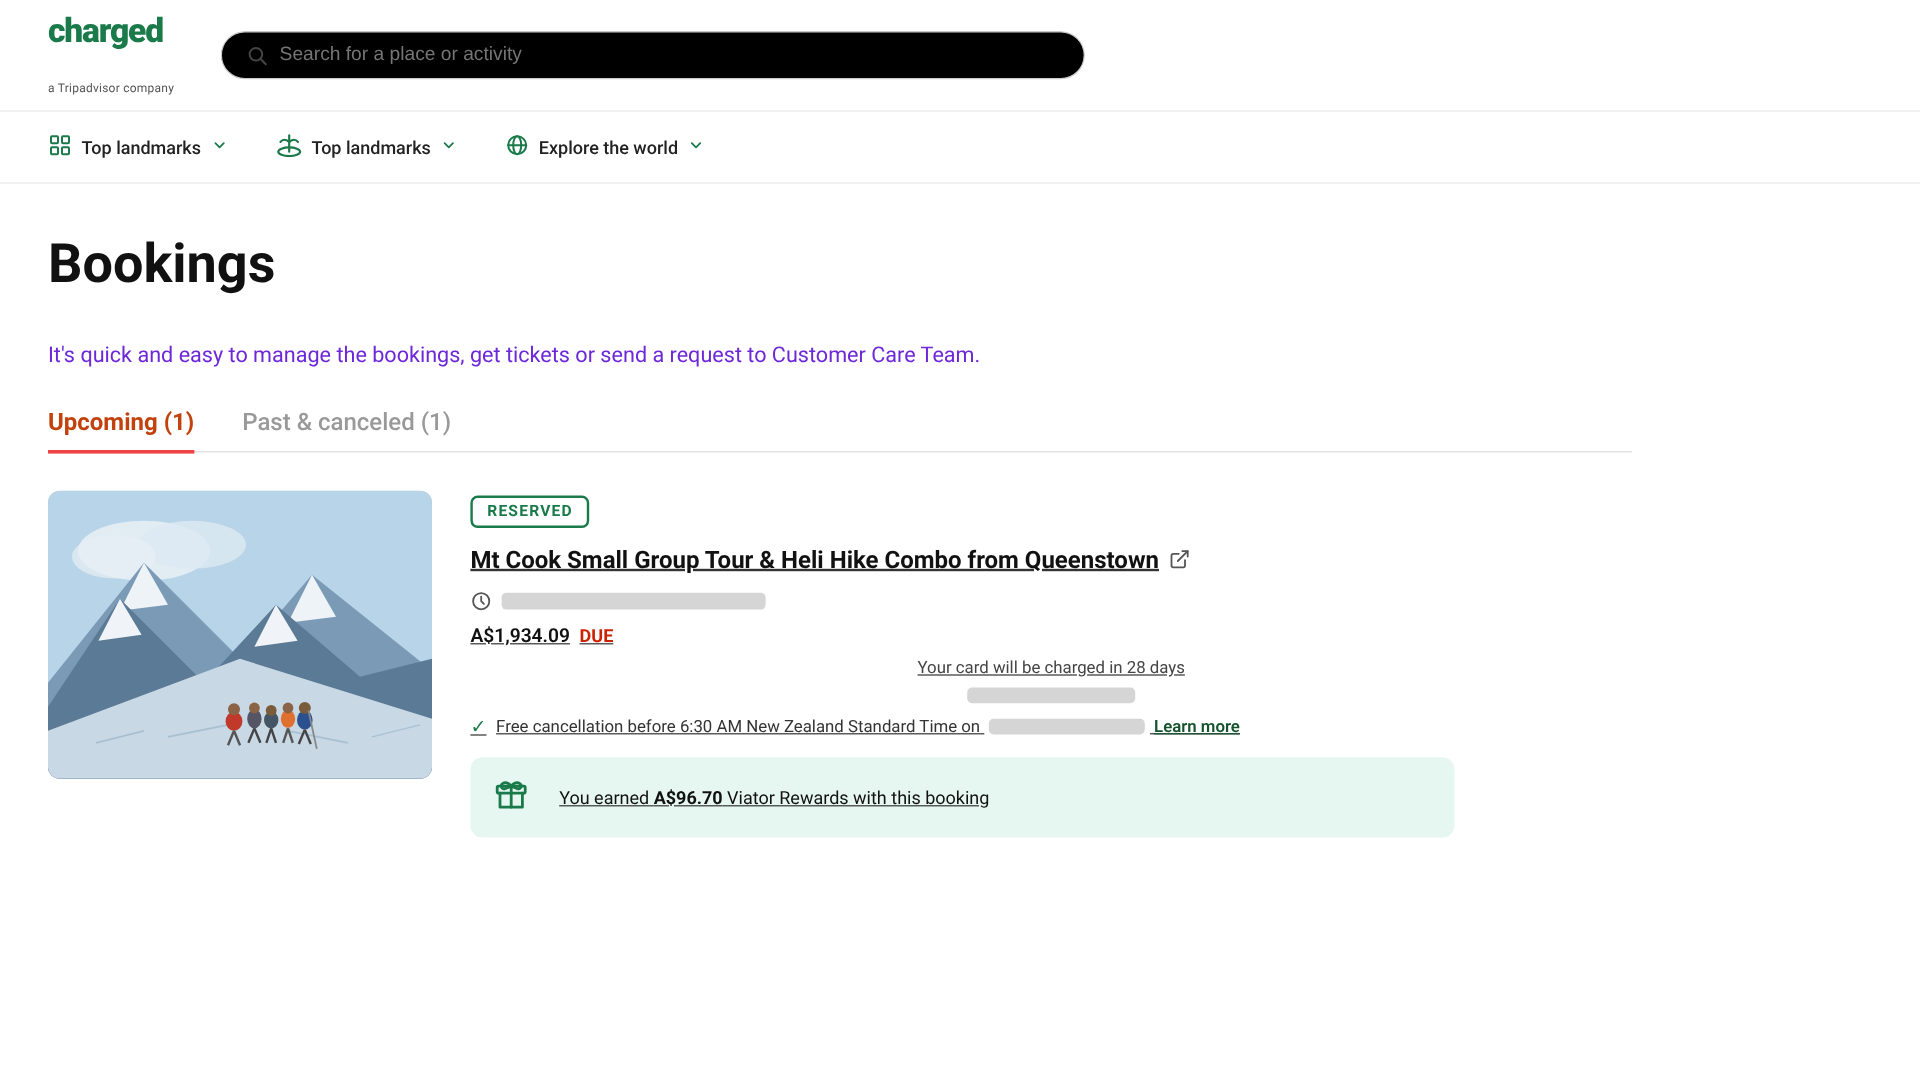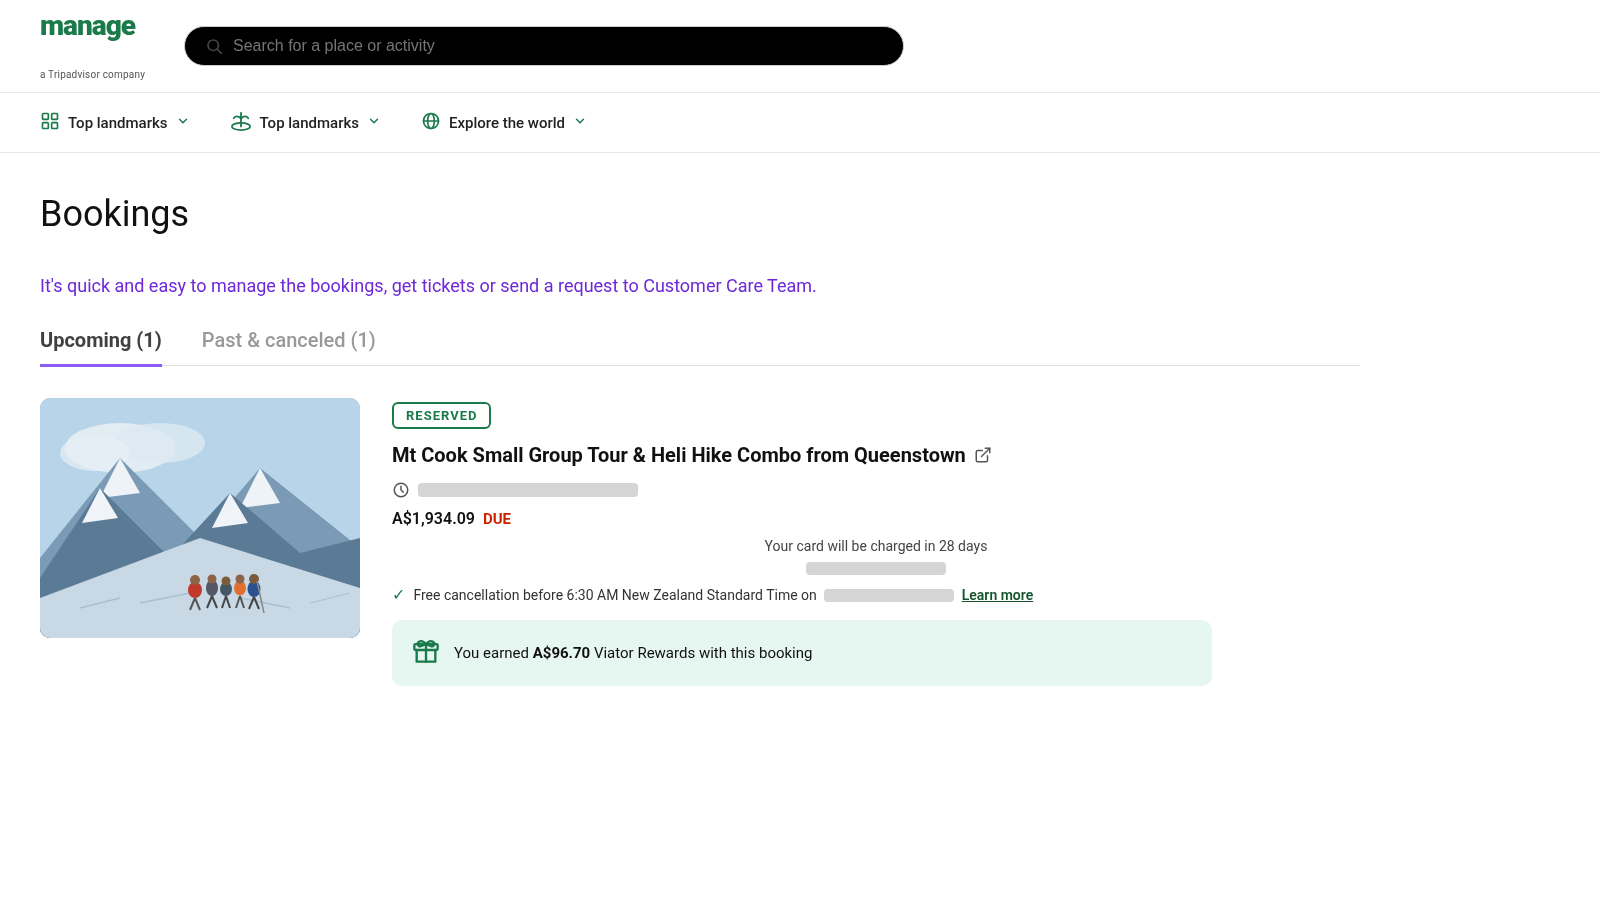--- a/index.html
+++ b/index.html
@@ -79,22 +79,22 @@
     .nav-item svg {
       color: #1a7a4a;
     }
 
     
     .main {
       padding: 40px 40px 40px 40px;
       max-width: 1400px;
     }
     .page-title {
-      font-size: 36px;
-      font-weight: 400;
+      font-size: 45px;
+      font-weight: 700;
       color: #111;
       margin-bottom: 28px;
     }
     .page-subtitle {
       font-size: 18px;
       color: #6d28d9;
       margin-bottom: 32px;
       margin-top: 40px;
     }
 
@@ -108,22 +108,22 @@
     .tab {
       font-size: 20px;
       font-weight: 700;
       padding-bottom: 12px;
       cursor: pointer;
       color: #111;
       border-bottom: 3px solid transparent;
       margin-bottom: -2px;
     }
     .tab.active {
-      border-bottom: 3px solid #8b5cf6;
-      color: #404040;
+      border-bottom: 3px solid #ef4444;
+      color: #c2410c;
     }
     .tab.inactive {
       color: #999;
       font-weight: 500;
       border-bottom: 3px solid transparent;
     }
 
     
     .booking-card {
       display: flex;
@@ -141,20 +141,21 @@
       position: relative;
     }
     .mountain-svg {
       width: 100%;
       height: 100%;
     }
 
     .booking-details {
       flex: 1;
       padding-top: 4px;
+      text-decoration: underline;
     }
     .reserved-badge {
       display: inline-block;
       border: 2px solid #1a7a4a;
       color: #1a7a4a;
       font-size: 13px;
       font-weight: 700;
       letter-spacing: 1px;
       padding: 4px 12px;
       border-radius: 6px;
@@ -242,21 +243,21 @@
       text-decoration: underline;
       cursor: pointer;
     }
 
     
     .rewards-banner {
       background: #e6f7f1;
       border-radius: 10px;
       display: flex;
       align-items: center;
-      gap: 14px;
+      gap: 26px;
       padding: 16px 20px;
       margin-top: 4px;
       max-width: 820px;
     }
     .rewards-icon {
       font-size: 26px;
       color: #1a7a4a;
     }
     .rewards-text {
       font-size: 15px;
@@ -271,21 +272,21 @@
       display: inline-flex;
       align-items: center;
       color: #555;
     }
   </style>
 </head>
 <body>
 
 <header class="header">
   <div class="logo-container">
-    <span class="logo-text">manage</span>
+    <span class="logo-text">charged</span>
     <span class="logo-sub">a Tripadvisor company</span>
   </div>
   <div class="search-bar">
     <span class="search-icon-wrap">
       <svg width="18" height="18" viewBox="0 0 24 24" fill="none" stroke="currentColor" stroke-width="2.2" stroke-linecap="round" stroke-linejoin="round">
         <circle cx="11" cy="11" r="7"></circle>
         <line x1="16.5" y1="16.5" x2="22" y2="22"></line>
       </svg>
     </span>
     <input type="text" placeholder="Search for a place or activity" style="">

